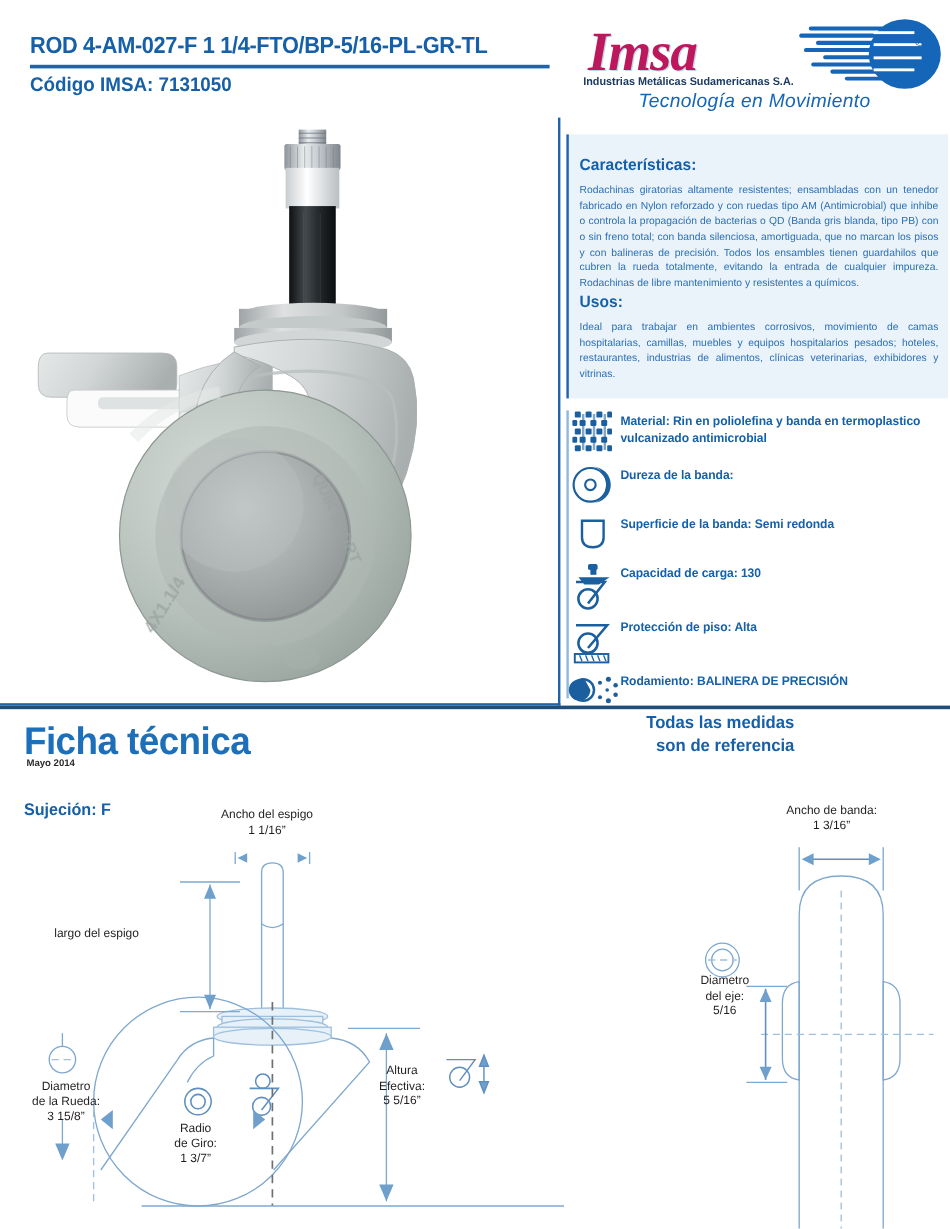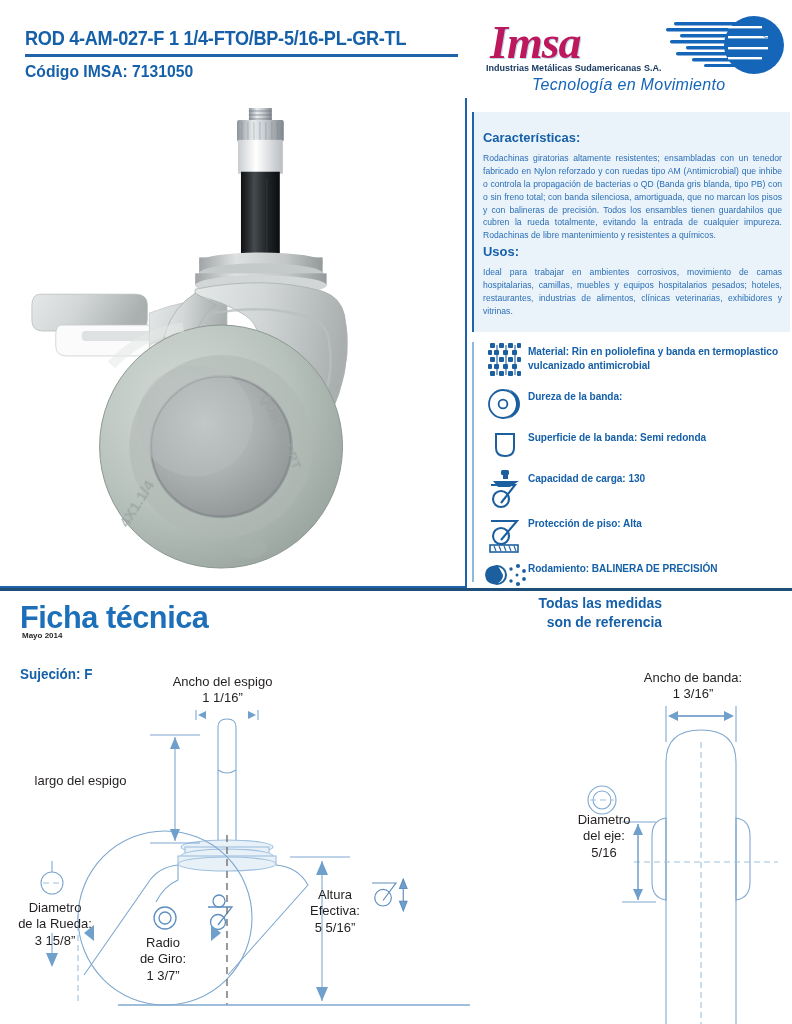--- a/index.html
+++ b/index.html
@@ -68,21 +68,21 @@
     font-size:13.5px; font-weight:bold; color:#1560a8; margin-bottom:7px;
     transform: scaleX(0.96); transform-origin:left center;
   }
   .spec-head.second { margin-top:2px; }
   .spec-para {
     font-size:8.6px; color:#2a6fb5; line-height:1.50;
     text-align:justify; letter-spacing:0.02px;
   }
 
   .icon-list { position:absolute; left:5px; top:244px; width:318px; height:240px;
-               border-left:2px solid #8fb8dd; padding-left:14px; }
+               border-left:2px solid #8fb8dd; padding-left:3px; }
   .irow { position:relative; display:flex; align-items:flex-start; min-height:36px; margin-bottom:5px; }
   .irow .ibox { width:40px; min-width:40px; height:36px; position:relative; }
   .irow .itext {
     font-size:10.4px; font-weight:bold; color:#1560a8; line-height:1.32;
     padding-top:3px; letter-spacing:-0.05px;
     transform: scaleX(0.97); transform-origin:left center;
   }
   .irow.tall { min-height:40px; }
 
   
@@ -104,21 +104,21 @@
 
   .sujecion {
     position:absolute; left:20px; top:666px;
     font-size:14px; font-weight:bold; color:#1560a8;
     transform: scaleX(0.96); transform-origin:left center;
   }
 
   .draw-left { position:absolute; left:0px; top:675px; width:470px; height:345px; }
   .draw-right { position:absolute; left:560px; top:672px; width:232px; height:352px; }
 
-  .dim-label { position:absolute; color:#231f20; font-size:13px; line-height:1.25; }
+  .dim-label { position:absolute; color:#231f20; font-size:10px; line-height:1.25; }
   .dim-label.c { text-align:center; }
   .dim-label.r { text-align:center; }
 
   svg { display:block; overflow:visible; }
   .ln  { stroke:#7fa8cf; stroke-width:1.1; fill:none; }
   .ln2 { stroke:#5e8fc0; stroke-width:1.3; fill:none; }
   .dash{ stroke:#6f6f6f; stroke-width:1.4; fill:none; stroke-dasharray:7 5; }
   .dash-lt{ stroke:#9ec0de; stroke-width:1.1; fill:none; stroke-dasharray:6 4; }
   .fillpale { fill:#e8f0f8; stroke:#9ec0de; stroke-width:1.1; }
   .arrow { fill:#6f9fcb; }

